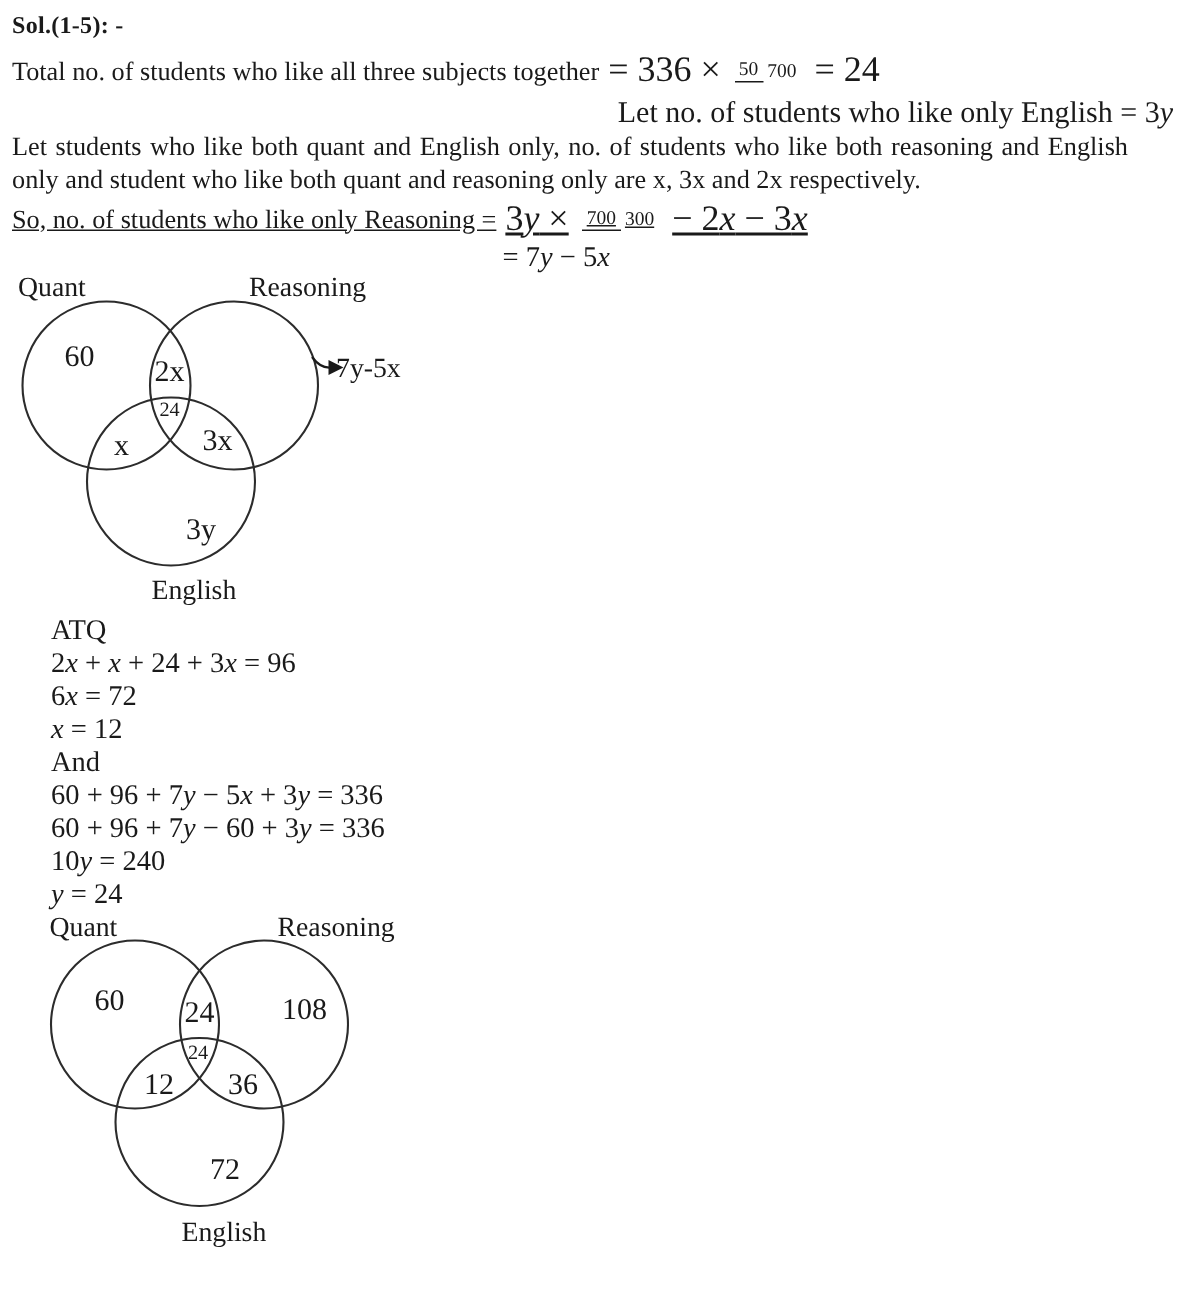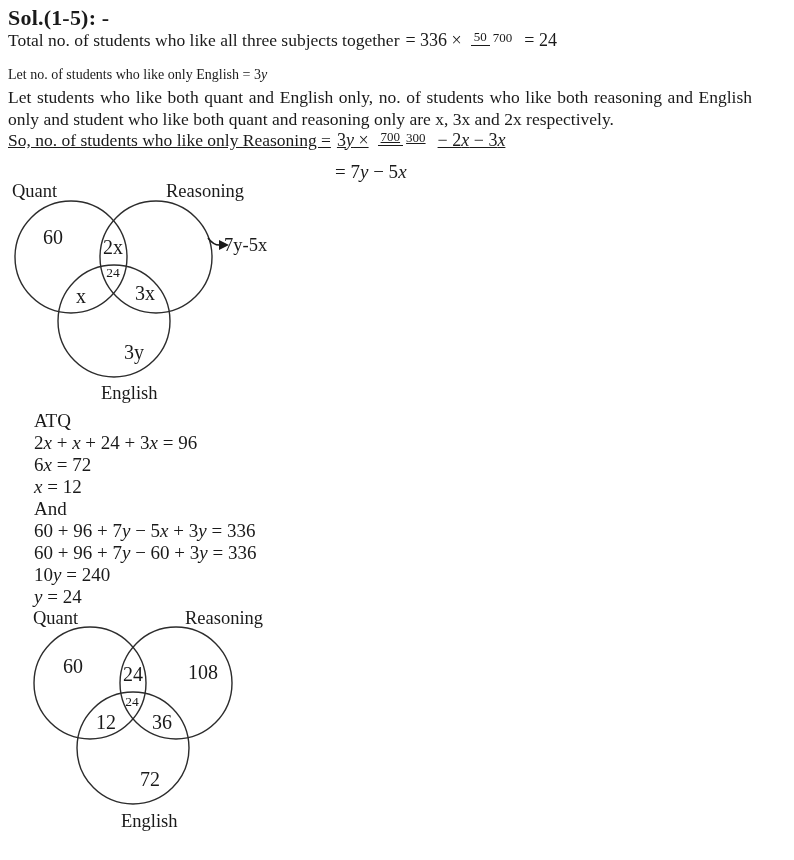--- a/index.html
+++ b/index.html
@@ -1,29 +1,29 @@
 <!DOCTYPE html>
 <html><head>
 <meta charset="utf-8">
 <style>
   * { margin:0; padding:0; box-sizing:border-box; }
   html,body { width:794px; height:860px; background:#ffffff; overflow:hidden; }
   body { font-family:"Liberation Serif", serif; color:#1a1a1a; }
   .page { padding:6px 12px 0 8px; }
 
-  .heading { font-size:22px; font-weight:bold; line-height:24px; letter-spacing:.2px; }
+  .heading { font-size:16px; font-weight:bold; line-height:24px; letter-spacing:.2px; }
 
-  .bodyline { font-size:14px; line-height:22px; }
+  .bodyline { font-size:20px; line-height:22px;text-align:right; }
   .para { font-size:17.5px; line-height:22px; text-align:justify; width:744px; }
 
-  .mline { display:flex; align-items:flex-start; column-gap:6px; }
+  .mline { display:flex; align-items:center; column-gap:6px; }
   .mline.h34 { height:34px; }
   .mline.h32 { height:32px;text-decoration:underline; }
   .mline .t { font-size:17.5px; }
-  .mline .m { font-size:18px; }
+  .mline .m { font-size:24px; }
 
   .frac { display:inline-flex; flex-direction:row; align-items:center;
           font-size:13px; line-height:1.15; margin:0 3px; }
   .frac .num { border-bottom:1.3px solid #1a1a1a; padding:0 3px; }
   .frac .den { padding:0 3px; }
 
   .eq-result { font-size:19px; line-height:20px; margin-left:327px; }
 
   .atq { padding-left:26px; font-size:19px; }
   .atq div { line-height:22px; white-space:pre; }

